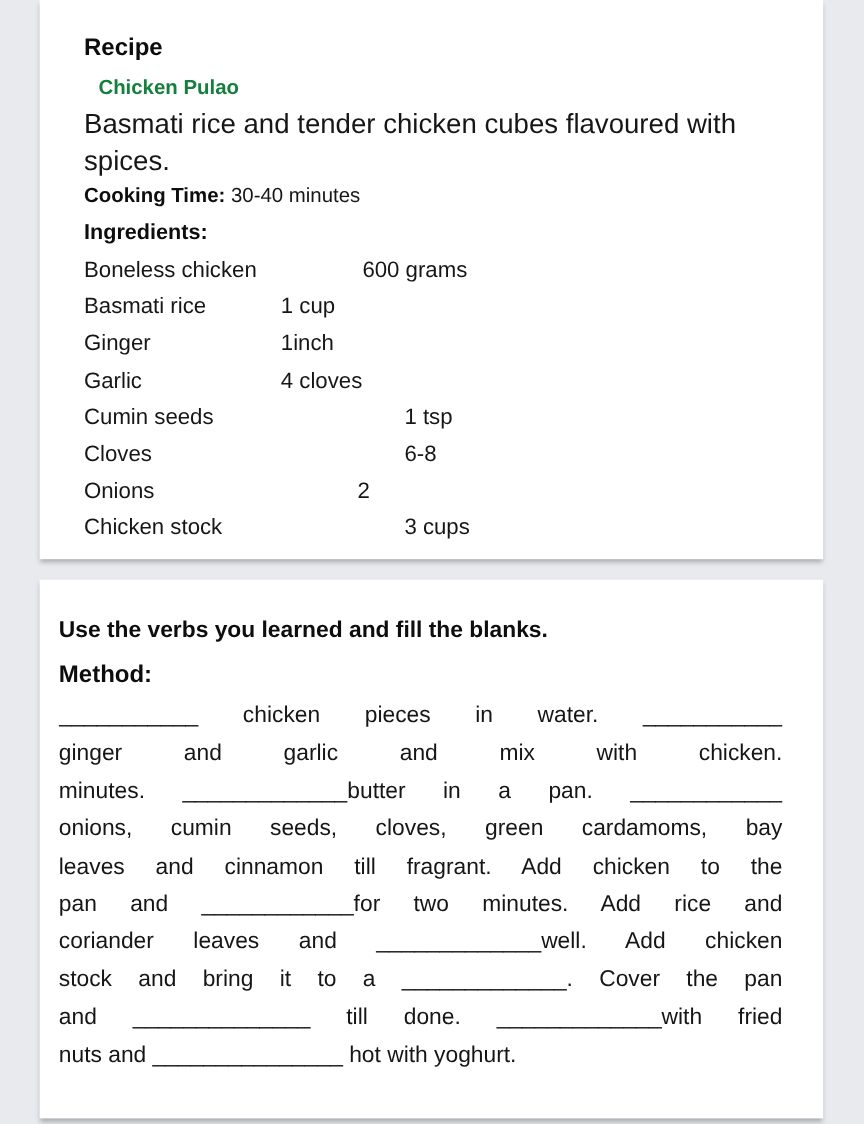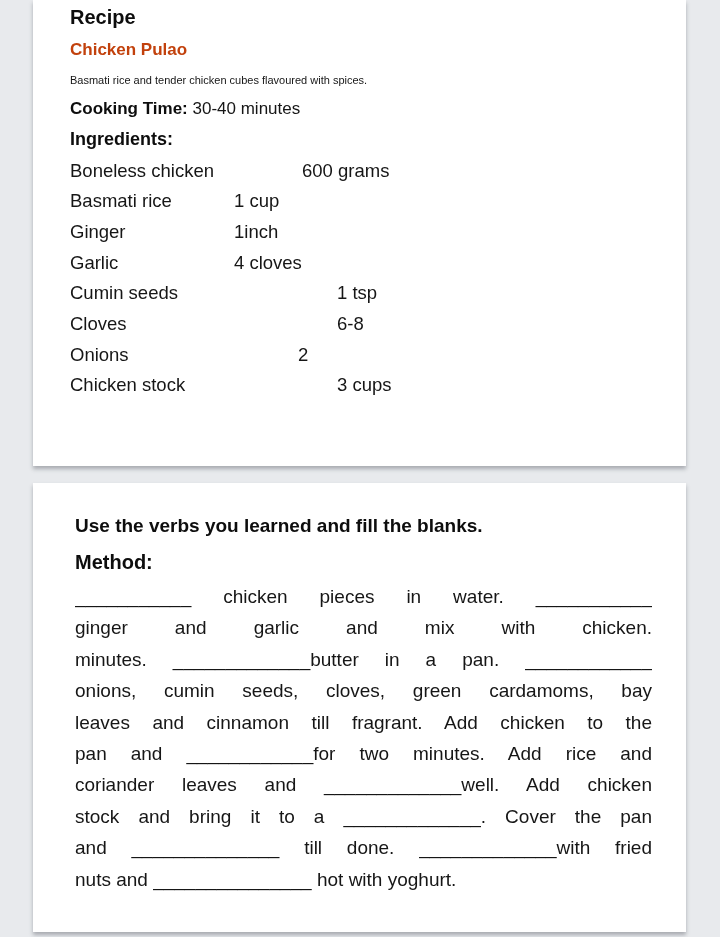--- a/index.html
+++ b/index.html
@@ -26,37 +26,39 @@
   }
   .panel-top {
     height: 466px;
     padding: 1px 34px 0 37px;
   }
   .panel-gap {
     height: 17px;
   }
   .panel-bottom {
     height: 449px;
-    padding: 25px 34px 0 42px;
+    padding: 25px 34px 0 16px;
   }
   
   .recipe-title {
     font-size: 20px;
     font-weight: bold;
     line-height: 33px;
     color: #0d0d0d;
+    margin-top: 23px;
   }
   .recipe-name {
     font-size: 17px;
     font-weight: bold;
     line-height: 31px;
-    color: #c2410c;
+    color: #15803d;
+    margin-left: 12px;
   }
   .recipe-desc {
-    font-size: 11px;
+    font-size: 23px;
     line-height: 31px;
   }
   .meta-line {
     font-size: 17px;
     line-height: 26.5px;
   }
   .meta-line .label {
     font-weight: bold;
     color: #0d0d0d;
   }

